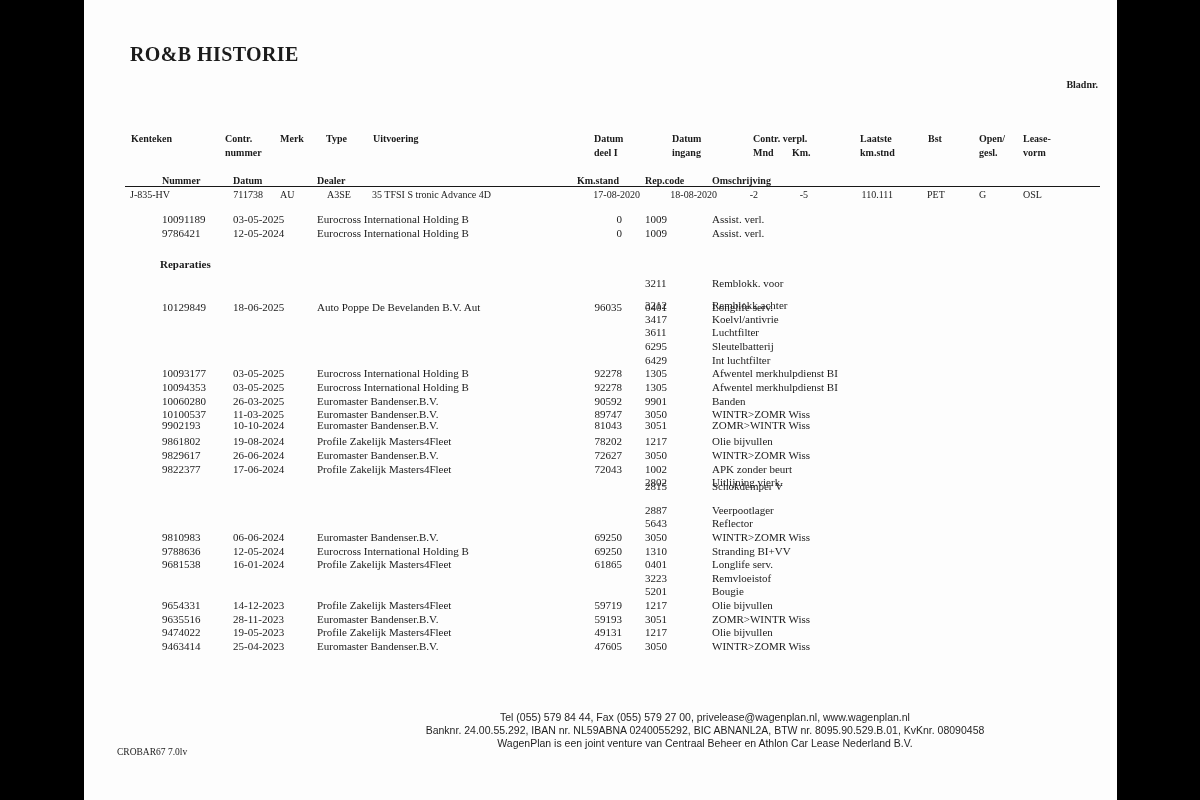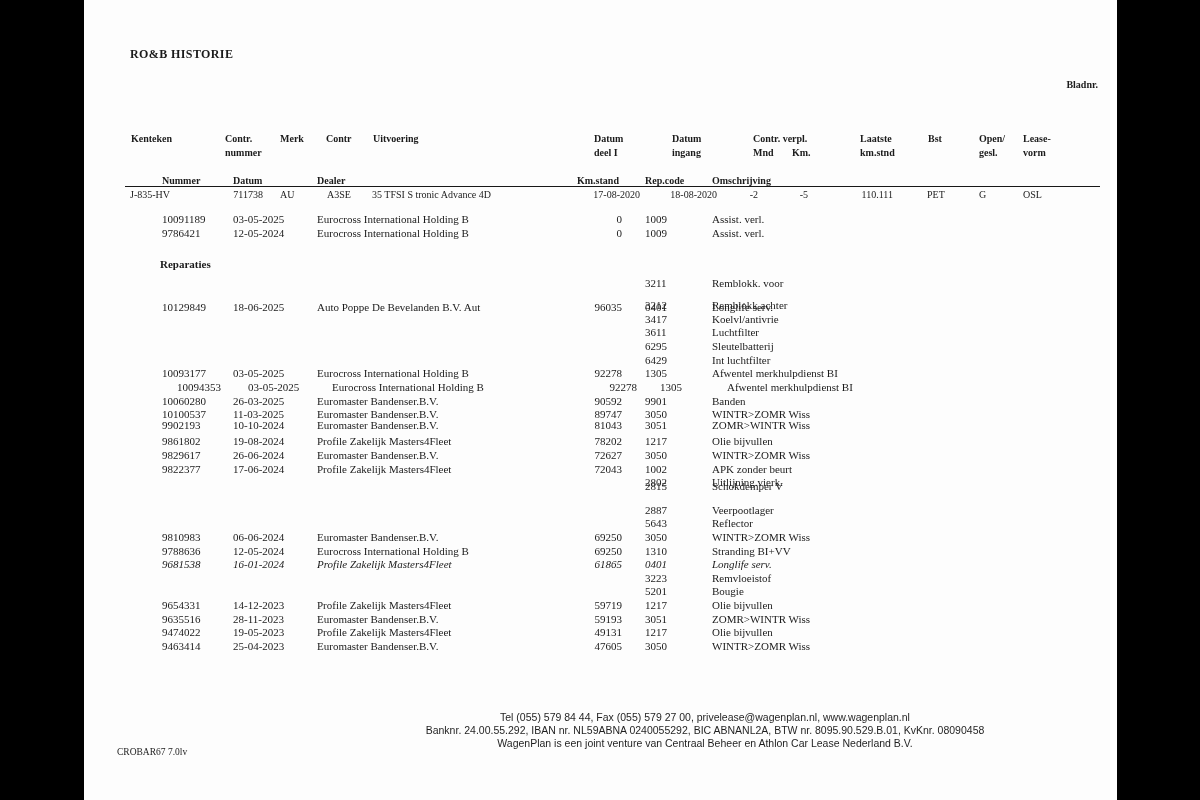--- a/index.html
+++ b/index.html
@@ -2,21 +2,21 @@
 <html><head>
 <meta charset="utf-8">
 <style>
   html,body{margin:0;padding:0}
   body{width:1200px;height:800px;background:#000;position:relative;overflow:hidden}
   .page{position:absolute;left:84px;top:0;width:1033px;height:800px;background:#fdfdfd;
         font-family:"Liberation Serif",serif;color:#1b1b1b}
   .abs{position:absolute;white-space:nowrap}
   .b{font-weight:bold}
   .fs11{font-size:10px;line-height:13px}
-  .title{font-size:12px;line-height:18px;letter-spacing:.4px}
+  .title{font-size:20px;line-height:18px;letter-spacing:.4px}
   .ra{text-align:right}
   .rule{border-top:1.2px solid #181818;height:0}
   .hrow{position:absolute;left:0;width:1033px;height:13px;font-size:11px;line-height:13px}
   .hrow span{position:absolute;white-space:nowrap}
   .c-num{left:78px}
   .c-date{left:149px}
   .c-dealer{left:233px}
   .c-km{left:438px;width:100px;text-align:right}
   .c-code{left:561px}
   .c-oms{left:628px}
@@ -29,21 +29,21 @@
 
 <div class="page">
 
   <div class="abs title b" style="left:46px;top:45px">RO&amp;B HISTORIE</div>
   <div class="abs fs11 b ra" style="left:914px;top:78px;width:100px">Bladnr.</div>
 
   <span class="abs fs11 b" style="left:47px;top:132px">Kenteken</span>
   <span class="abs fs11 b" style="left:141px;top:132px">Contr.</span>
   <span class="abs fs11 b" style="left:141px;top:146px">nummer</span>
   <span class="abs fs11 b" style="left:196px;top:132px">Merk</span>
-  <span class="abs fs11 b" style="left:242px;top:132px">Contr</span>
+  <span class="abs fs11 b" style="left:242px;top:132px">Type</span>
   <span class="abs fs11 b" style="left:289px;top:132px">Uitvoering</span>
   <span class="abs fs11 b" style="left:510px;top:132px">Datum</span>
   <span class="abs fs11 b" style="left:510px;top:146px">deel I</span>
   <span class="abs fs11 b" style="left:588px;top:132px">Datum</span>
   <span class="abs fs11 b" style="left:588px;top:146px">ingang</span>
   <span class="abs fs11 b" style="left:669px;top:132px">Contr. verpl.</span>
   <span class="abs fs11 b" style="left:669px;top:146px">Mnd</span>
   <span class="abs fs11 b" style="left:708px;top:146px">Km.</span>
   <span class="abs fs11 b" style="left:776px;top:132px">Laatste</span>
   <span class="abs fs11 b" style="left:776px;top:146px">km.stnd</span>
@@ -129,21 +129,21 @@
         <span class="c-oms">Int luchtfilter</span>
       </div>
       <div class="hrow" style="top: 367.2px;">
         <span class="c-num">10093177</span>
         <span class="c-date">03-05-2025</span>
         <span class="c-dealer">Eurocross International Holding B</span>
         <span class="c-km">92278</span>
         <span class="c-code">1305</span>
         <span class="c-oms">Afwentel merkhulpdienst BI</span>
       </div>
-      <div class="hrow" style="top: 380.8px; margin-left: 15px;">
+      <div class="hrow" style="top: 380.8px;">
         <span class="c-num">10094353</span>
         <span class="c-date">03-05-2025</span>
         <span class="c-dealer">Eurocross International Holding B</span>
         <span class="c-km">92278</span>
         <span class="c-code">1305</span>
         <span class="c-oms">Afwentel merkhulpdienst BI</span>
       </div>
       <div class="hrow" style="top: 394.5px;">
         <span class="c-num">10060280</span>
         <span class="c-date">26-03-2025</span>
@@ -217,21 +217,21 @@
         <span class="c-oms">WINTR&gt;ZOMR Wiss</span>
       </div>
       <div class="hrow" style="top: 544.5px;">
         <span class="c-num">9788636</span>
         <span class="c-date">12-05-2024</span>
         <span class="c-dealer">Eurocross International Holding B</span>
         <span class="c-km">69250</span>
         <span class="c-code">1310</span>
         <span class="c-oms">Stranding BI+VV</span>
       </div>
-      <div class="hrow" style="top: 558.2px; font-style: italic;">
+      <div class="hrow" style="top: 558.2px;">
         <span class="c-num">9681538</span>
         <span class="c-date">16-01-2024</span>
         <span class="c-dealer">Profile Zakelijk Masters4Fleet</span>
         <span class="c-km">61865</span>
         <span class="c-code">0401</span>
         <span class="c-oms">Longlife serv.</span>
       </div>
       <div class="hrow" style="top: 571.8px;">
         <span class="c-code">3223</span>
         <span class="c-oms">Remvloeistof</span>

